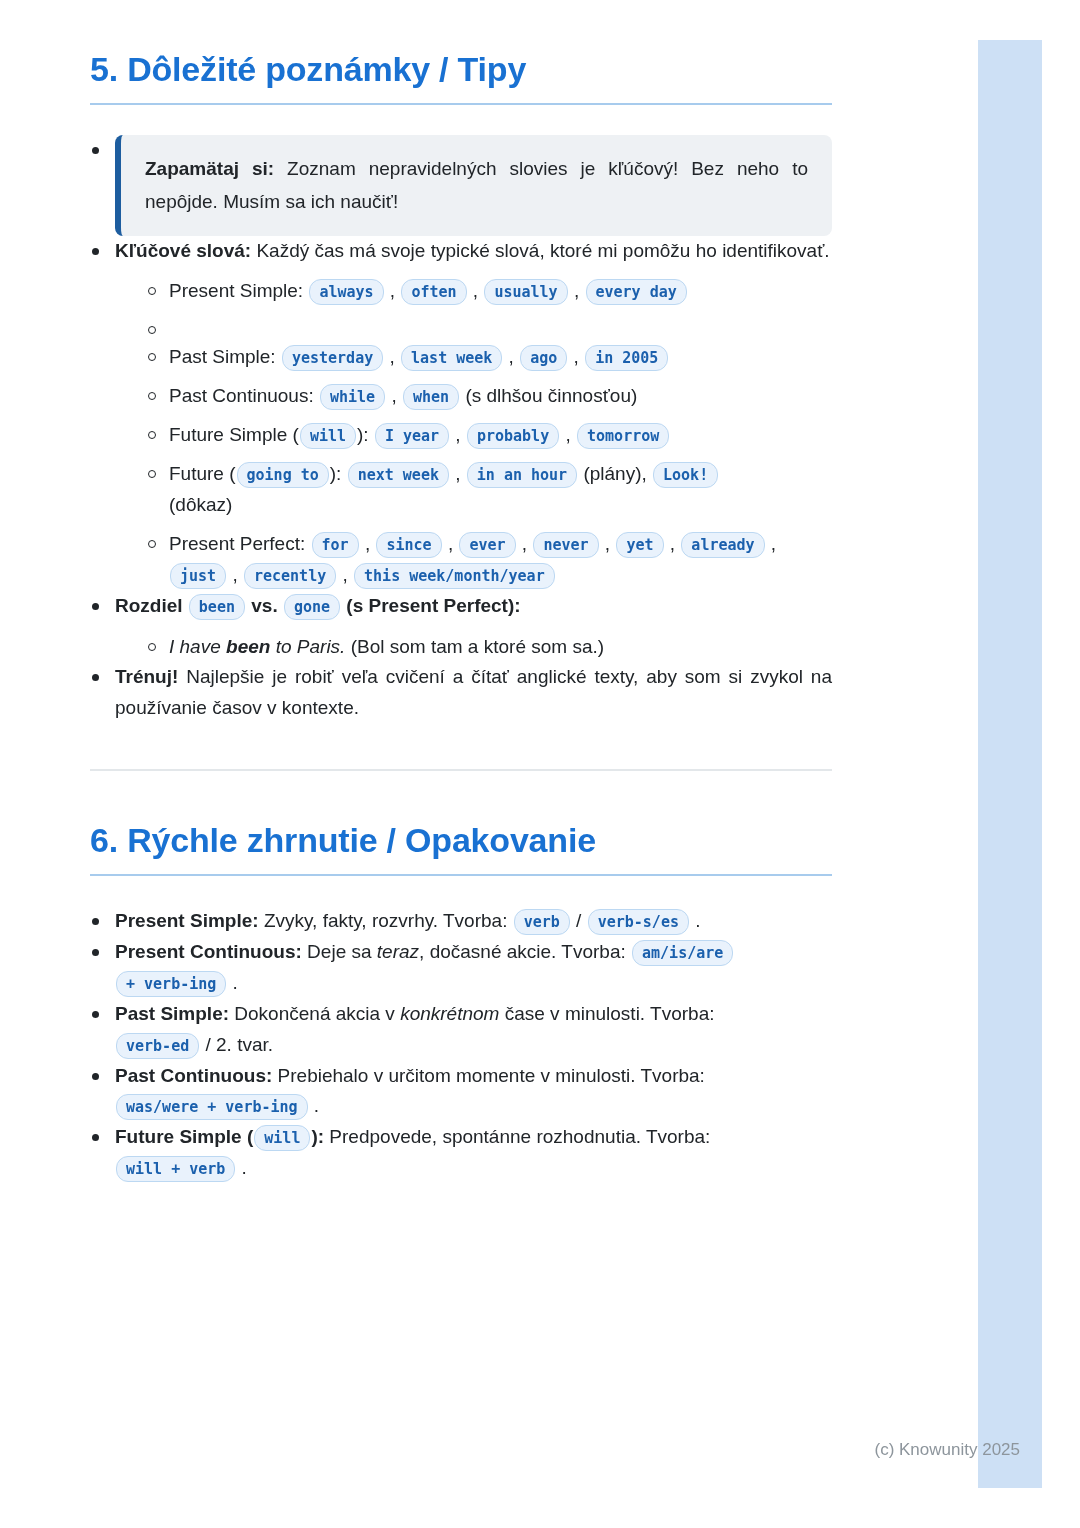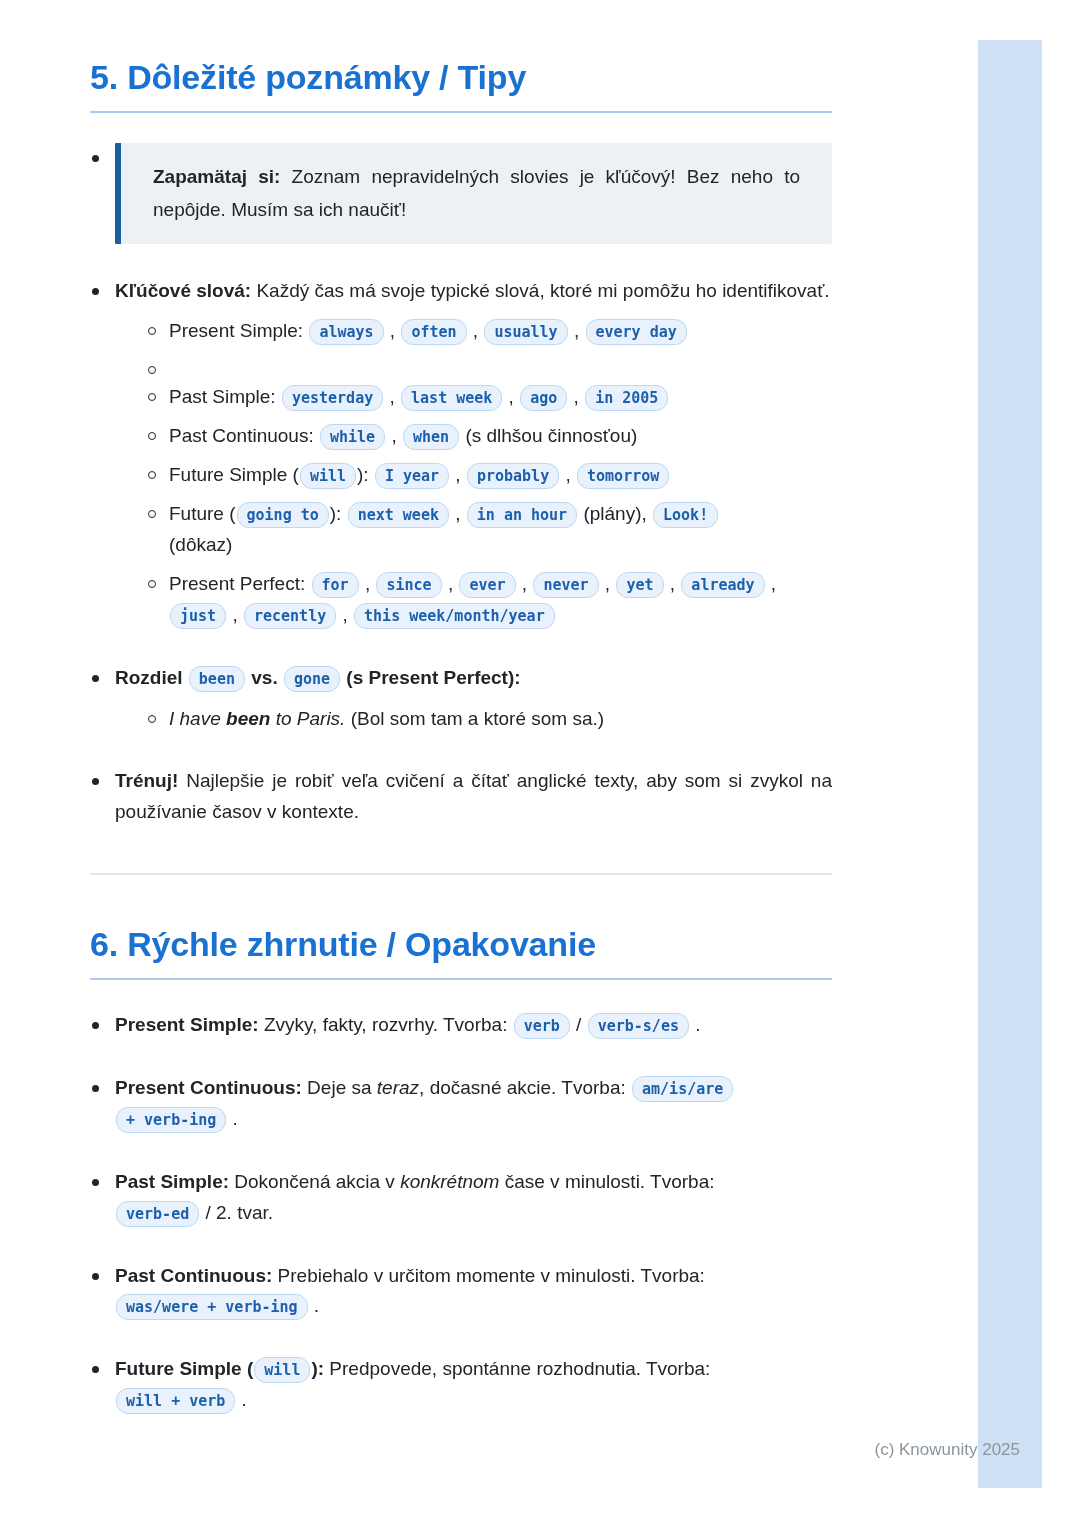--- a/index.html
+++ b/index.html
@@ -17,28 +17,28 @@
   }
   *{box-sizing:border-box;}
   html,body{margin:0;padding:0;}
   body{
     width:1080px;height:1528px;background:#ffffff;
     font-family:"Liberation Sans", sans-serif;color:var(--body-text);
     position:relative;overflow:hidden;
   }
   #page{position:relative;width:1080px;height:1528px;background:#fff;overflow:hidden;}
   .side-strip{position:absolute;top:40px;right:38px;width:64px;height:1448px;background:var(--side-strip);z-index:0;}
-  #doc{position:absolute;left:90px;top:58px;width:742px;z-index:1;}
+  #doc{position:absolute;left:90px;top:50px;width:742px;z-index:1;}
   .footer{position:absolute;right:60px;bottom:68px;font-size:17px;color:var(--footer-text);z-index:2;}
 
   .section-title{color:var(--heading-color);font-size:34px;font-weight:700;margin:0;letter-spacing:-0.2px;}
   .title-rule{height:2px;background:var(--rule-color);margin-top:14px;}
   .section-divider{height:2px;background:var(--divider);margin:46px 0 50px;}
 
-  .bullet-row{display:flex;align-items:flex-start;margin-top:32px;}
+  .bullet-row{display:flex;align-items:flex-start;}
   .blocks .bullet-row:first-child{margin-top:30px;}
   .dot{flex:none;width:7px;height:7px;border-radius:50%;background:#212529;margin:12px 16px 0 2px;}
   .circle{flex:none;width:8px;height:8px;border-radius:50%;border:1.5px solid #212529;background:transparent;margin:11px 13px 0 0;}
   .bullet-body{flex:1;min-width:0;}
 
   .para{margin:0;font-size:19px;line-height:1.6;text-align:justify;}
   .sub-list{margin-top:10px;margin-left:33px;}
   .sub-row{display:flex;align-items:flex-start;margin-top:8px;}
   .sub-para{margin:0;font-size:19px;line-height:1.62;text-align:left;}
 
@@ -48,21 +48,21 @@
 
   .chip{
     font-family:"DejaVu Sans Mono", monospace;font-size:15px;font-weight:700;
     color:var(--chip-text);background:var(--chip-bg);border:1px solid var(--chip-border);
     border-radius:12px;padding:3px 9px;white-space:nowrap;display:inline-block;
     line-height:1.2;margin:2px 1px;vertical-align:baseline;
   }
 
   .callout{
     background:var(--callout-bg);border-left:6px solid var(--callout-border);
-    border-radius:1px;padding:17px 32px;
+    border-radius:8px;padding:17px 24px;
   }
   .callout .para{text-align:justify;line-height:1.75;}
 </style>
 </head>
 <body>
 
 <div id="page">
   <div class="side-strip"></div>
   <main id="doc">
       <section class="section">

